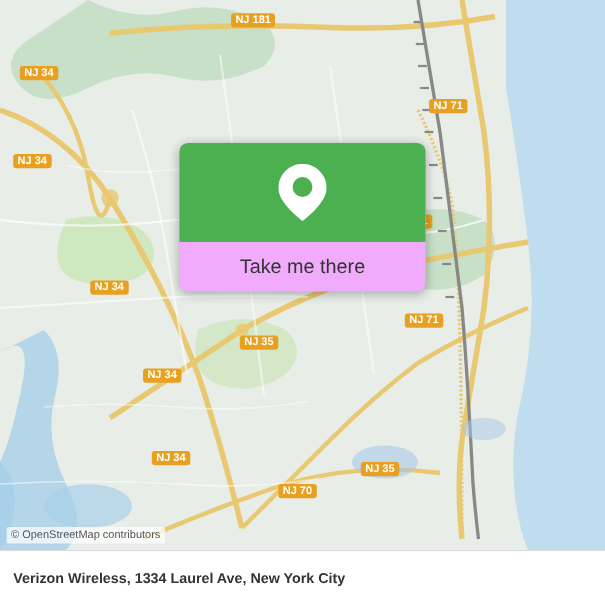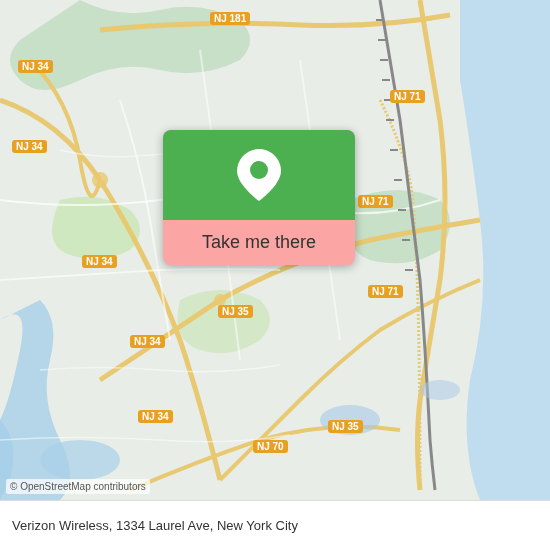--- a/index.html
+++ b/index.html
@@ -26,22 +26,22 @@
       height: 100%;
       position: absolute;
       top: 0; left: 0;
     }
 
     
     .popup-card {
       position: absolute;
       top: 130px;
       left: 163px;
-      width: 192px;
-      background: #fca5a5;
+      width: 224px;
+      background: #f0abfc;
       border-radius: 8px;
       box-shadow: 0 2px 10px rgba(0,0,0,0.3);
       overflow: hidden;
       display: flex;
       flex-direction: column;
       align-items: center;
     }
 
     .popup-green-area {
       background-color: #4CAF50;
@@ -97,21 +97,21 @@
       display: flex;
       align-items: center;
       gap: 6px;
       font-size: 13px;
       color: #333;
     }
 
     .location-text {
       font-size: 13px;
       color: #333;
-      font-weight: 400;
+      font-weight: 700;
     }
 
     .moovit-logo {
       display: flex;
       align-items: center;
       gap: 4px;
     }
 
     .moovit-pin {
       width: 24px;

